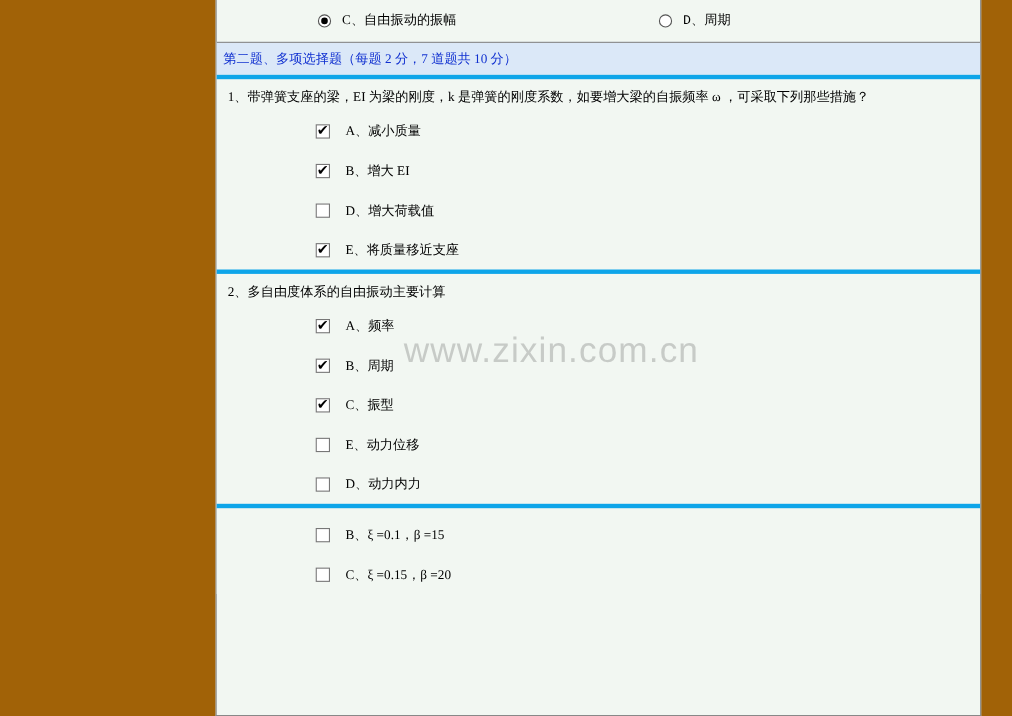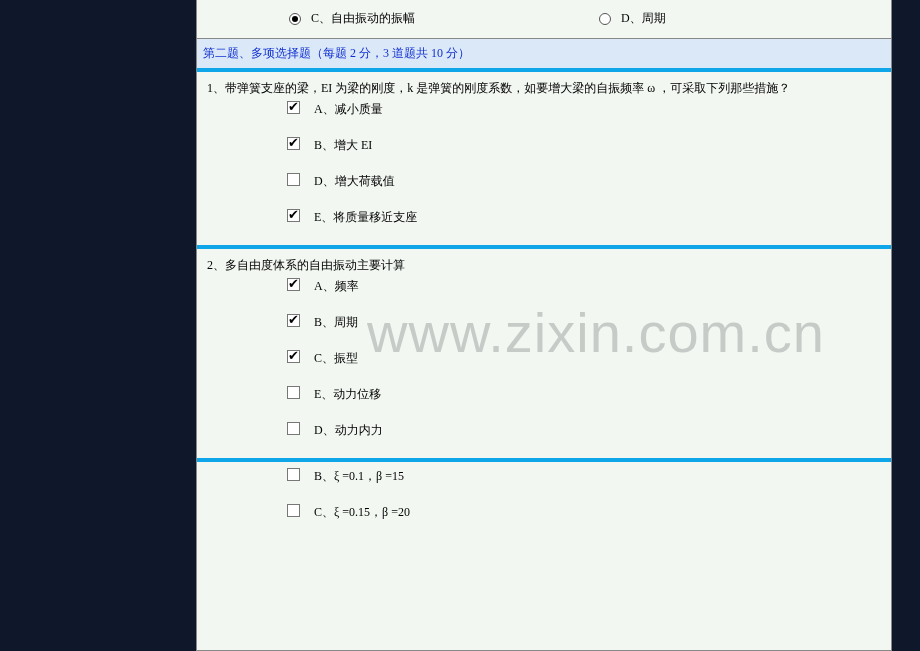--- a/index.html
+++ b/index.html
@@ -7,21 +7,21 @@
     margin: 0;
     background: #fff;
     font-family: SimSun, "宋体", serif;
     font-size: 12px;
     color: #000;
   }
   .page {
     width: 920px;
     height: 651px;
     position: relative;
-    background: #0f172a;
+    background: #a16207;
   }
   .outer {
     position: absolute;
     left: 196px;
     top: 0;
     width: 696px;
     height: 651px;
     border-left: 1px solid #888;
     border-right: 1px solid #888;
     border-bottom: 1px solid #888;
@@ -36,21 +36,21 @@
     position: relative;
   }
   .radio-cell {
     position: absolute;
     top: 10px;
     display: flex;
     align-items: center;
     gap: 10px;
   }
   .radio-cell.left { left: 92px; }
-  .radio-cell.right { left: 402px; }
+  .radio-cell.right { left: 402px; font-family: Liberation Mono, monospace; }
   .radio {
     width: 12px;
     height: 12px;
     border: 1px solid #555;
     border-radius: 50%;
     display: inline-block;
     position: relative;
     background: #fff;
   }
   .radio.selected::after {
@@ -74,20 +74,21 @@
     background: #f2f7f2;
   }
   .question-text {
     padding: 2px 0 4px 0;
   }
   .options {
     padding-left: 80px;
   }
   .opt {
     display: flex;
+    align-items: center;
     gap: 14px;
     height: 36px;
   }
   .checkbox {
     width: 13px;
     height: 13px;
     border: 1px solid #777;
     background: #fff;
     position: relative;
     display: inline-block;
@@ -97,21 +98,21 @@
     position: absolute;
     left: 0px;
     top: -3px;
     font-size: 13px;
     color: #000;
   }
   .watermark {
     position: absolute;
     left: 170px;
     top: 300px;
-    font-size: 56px;
+    font-size: 32px;
     font-family: Arial, sans-serif;
     color: rgba(120,120,120,0.35);
     letter-spacing: 1px;
     pointer-events: none;
     user-select: none;
     font-weight: 400;
   }
 </style>
 </head>
 <body>
@@ -123,21 +124,21 @@
       <div class="radio-cell left">
         <span class="radio selected"></span>
         <span>C、自由振动的振幅</span>
       </div>
       <div class="radio-cell right">
         <span class="radio"></span>
         <span>D、周期</span>
       </div>
     </div>
 
-    <div class="section-header">第二题、多项选择题（每题 2 分，3 道题共 10 分）</div>
+    <div class="section-header">第二题、多项选择题（每题 2 分，7 道题共 10 分）</div>
 
     <div class="question">
       <div class="question-text">1、带弹簧支座的梁，EI 为梁的刚度，k 是弹簧的刚度系数，如要增大梁的自振频率 ω ，可采取下列那些措施？</div>
       <div class="options">
         <div class="opt">
           <span class="checkbox checked"></span>
           <span>A、减小质量</span>
         </div>
         <div class="opt">
           <span class="checkbox checked"></span>

